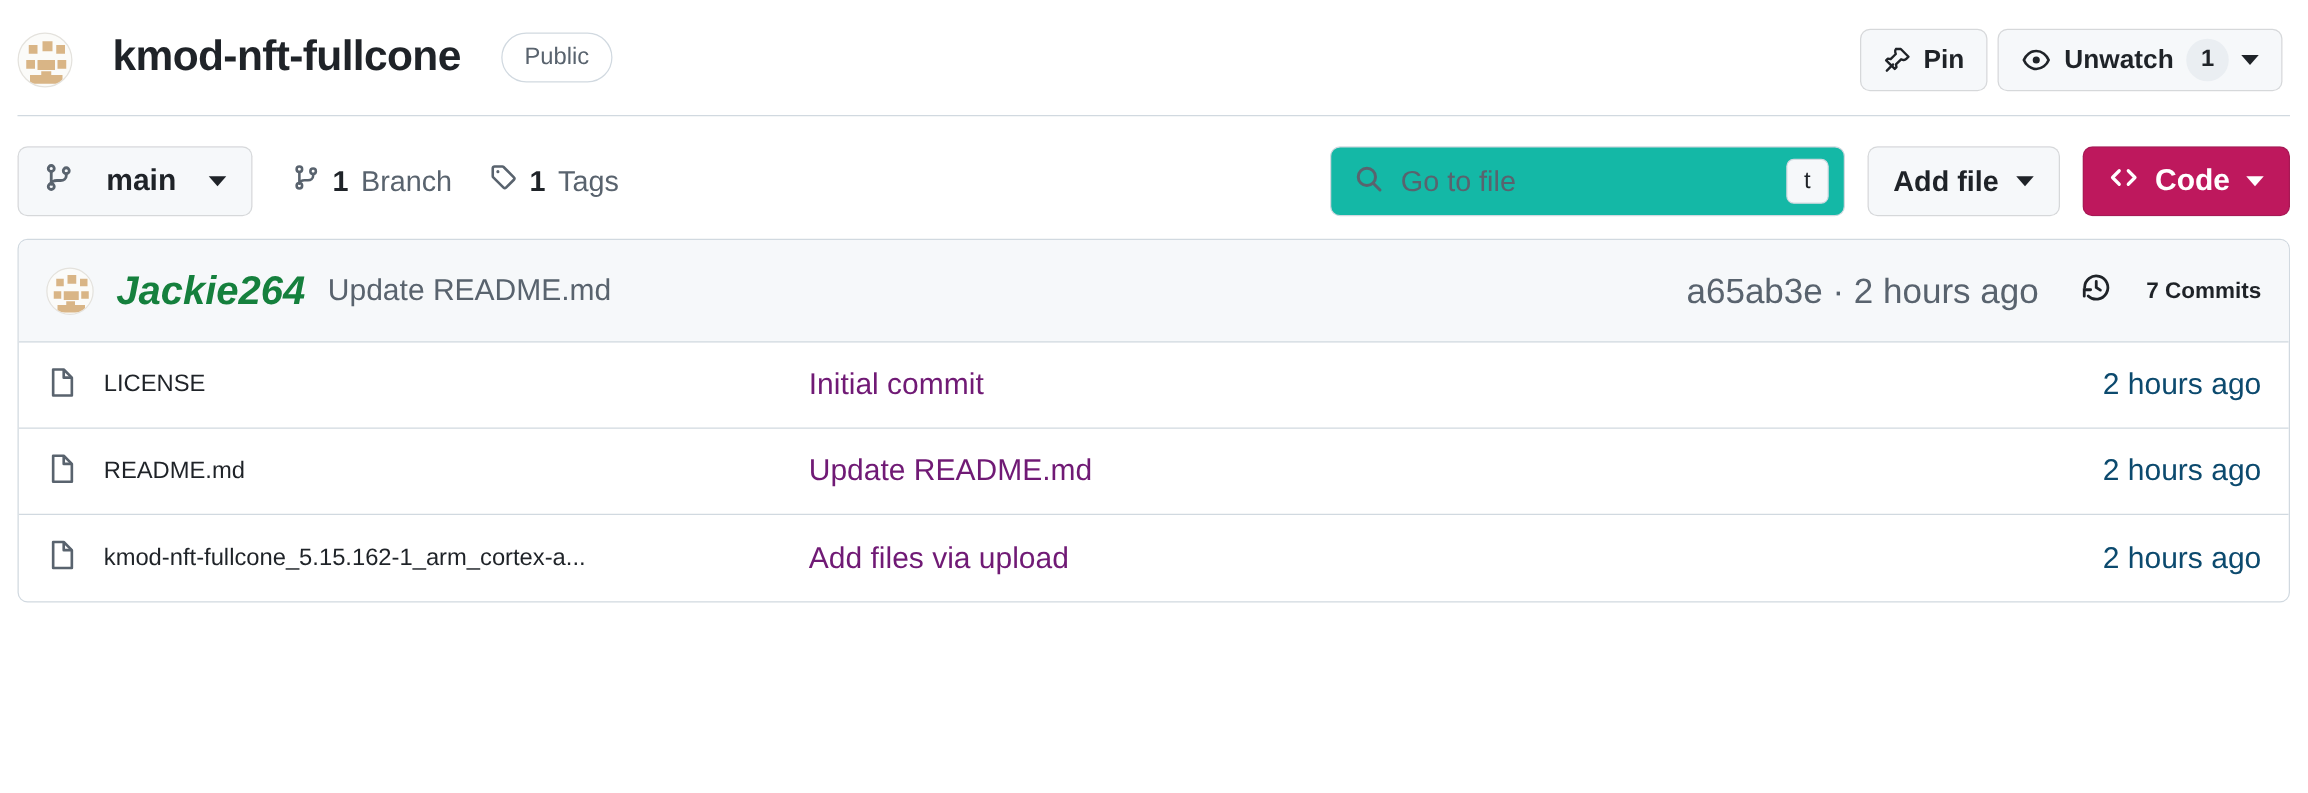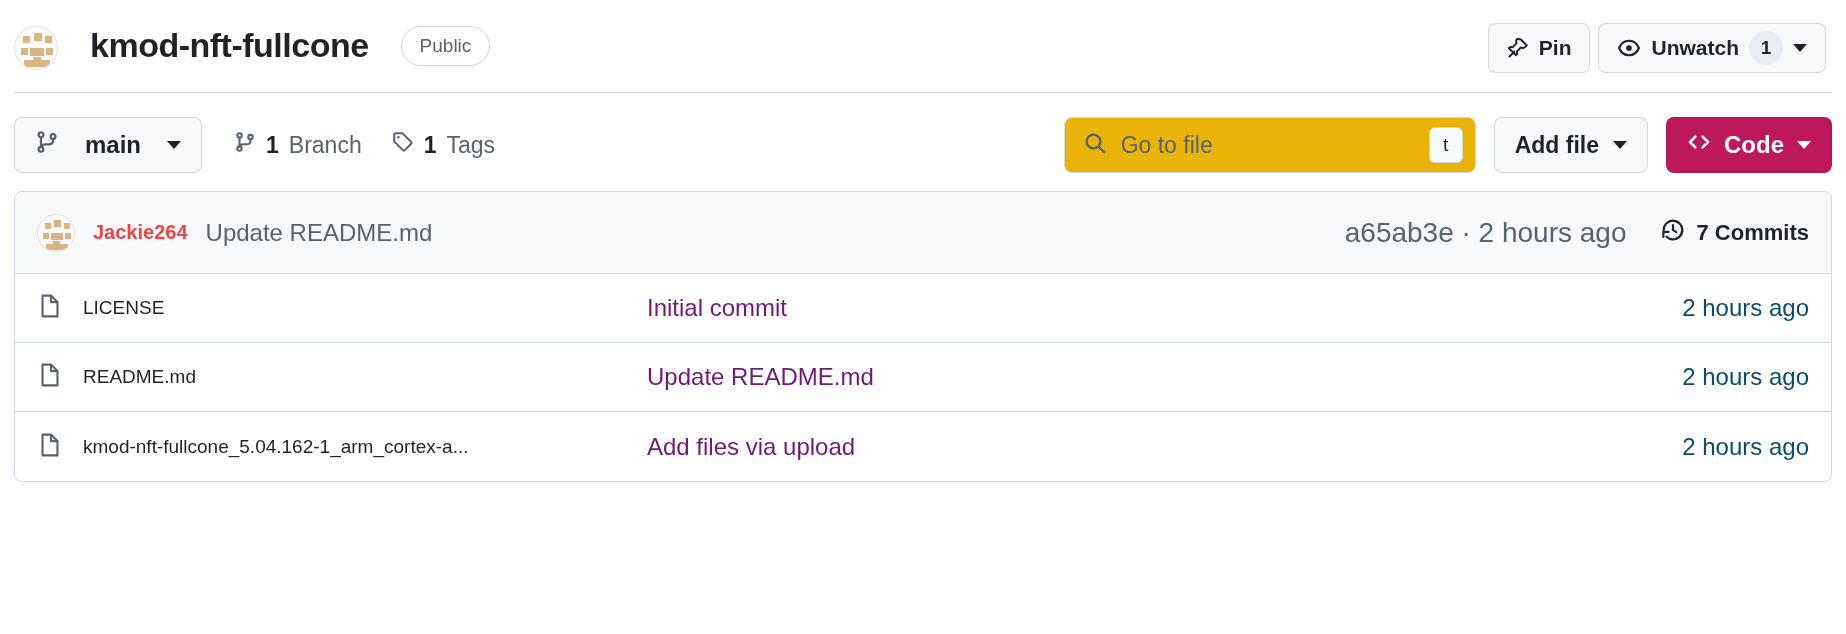--- a/index.html
+++ b/index.html
@@ -71,21 +71,21 @@
   .ref-item {
     display: inline-flex; align-items: center; gap: 10px;
     font-size: 23px; color: #59636e; cursor: pointer; white-space: nowrap;
   }
   .ref-item b { color: #1f2328; font-weight: 700; }
   .toolbar-spacer { flex: 1 1 auto; }
   .toolbar-right { display: flex; align-items: center; gap: 18px; }
   .file-search {
     display: flex; align-items: center; gap: 14px;
     width: 412px; height: 56px; padding: 0 12px 0 18px;
-    background: #eab308; border: 1px solid #d1d9e0; border-radius: 8px;
+    background: #14b8a6; border: 1px solid #d1d9e0; border-radius: 8px;
     cursor: text;
   }
   .file-search input {
     flex: 1 1 auto; border: none; outline: none; background: transparent;
     font-family: inherit; font-size: 23px; color: #1f2328; min-width: 0;
   }
   .file-search input::placeholder { color: #59636e; }
   .kbd {
     display: inline-flex; align-items: center; justify-content: center;
     width: 34px; height: 36px; border: 1px solid #d1d9e0; border-radius: 6px;
@@ -109,28 +109,28 @@
     background: #f6f8fa; border-bottom: 1px solid #d1d9e0;
     height: 82px; padding: 0 22px;
   }
   .commit-author { display: flex; align-items: center; gap: 18px; min-width: 0; }
   .commit-avatar {
     width: 38px; height: 38px; border-radius: 50%;
     background: #fbfbf9; border: 1px solid #e4e2dd;
     position: relative; overflow: hidden; flex: none;
   }
   .commit-avatar i { position: absolute; background: #d9b586; display: block; }
-  .commit-user { font-size: 20px; font-weight: 700; color: #ef4444; white-space: nowrap; }
+  .commit-user { font-size: 32px; font-weight: 700; color: #15803d; white-space: nowrap; font-style: italic; }
   .commit-msg { font-size: 24px; color: #59636e; white-space: nowrap; }
   .commit-spacer { flex: 1 1 auto; }
   .commit-meta { display: flex; align-items: center; gap: 34px; }
   .commit-sha { font-size: 28px; color: #59636e; white-space: nowrap; }
   .commit-count {
-    display: inline-flex; align-items: center; gap: 12px;
-    font-size: 22px; font-weight: 700; color: #1f2328; cursor: pointer; white-space: nowrap;
+    display: inline-flex; align-items: center; gap: 28px;
+    font-size: 18px; font-weight: 700; color: #1f2328; cursor: pointer; white-space: nowrap;
   }
 
   .file-row {
     display: flex; align-items: center; height: 69px;
     border-bottom: 1px solid #d1d9e0; padding: 0 22px;
   }
   .file-row:last-child { border-bottom: none; }
   .file-cell-name {
     display: flex; align-items: center; gap: 20px;
     width: 610px; flex: none; min-width: 0;
@@ -329,20 +329,20 @@
     </div>
 
     <div class="file-row">
       <div class="file-cell-name">
         <span class="icon-muted">
           <svg width="26" height="26" viewBox="0 0 16 16" fill="none" stroke="#59636e" stroke-width="1.3" stroke-linejoin="round">
             <path d="M3.4 1.6h5.2l4 4v8.8H3.4z"></path>
               <path d="M8.6 1.6v4h4"></path>
           </svg>
         </span>
-        <span class="file-name">kmod-nft-fullcone_5.04.162-1_arm_cortex-a...</span>
+        <span class="file-name">kmod-nft-fullcone_5.15.162-1_arm_cortex-a...</span>
       </div>
       <div class="file-cell-msg">Add files via upload</div>
       <div class="file-cell-time">2 hours ago</div>
     </div>
 
   </div>
 </div>
 
 </body></html>

